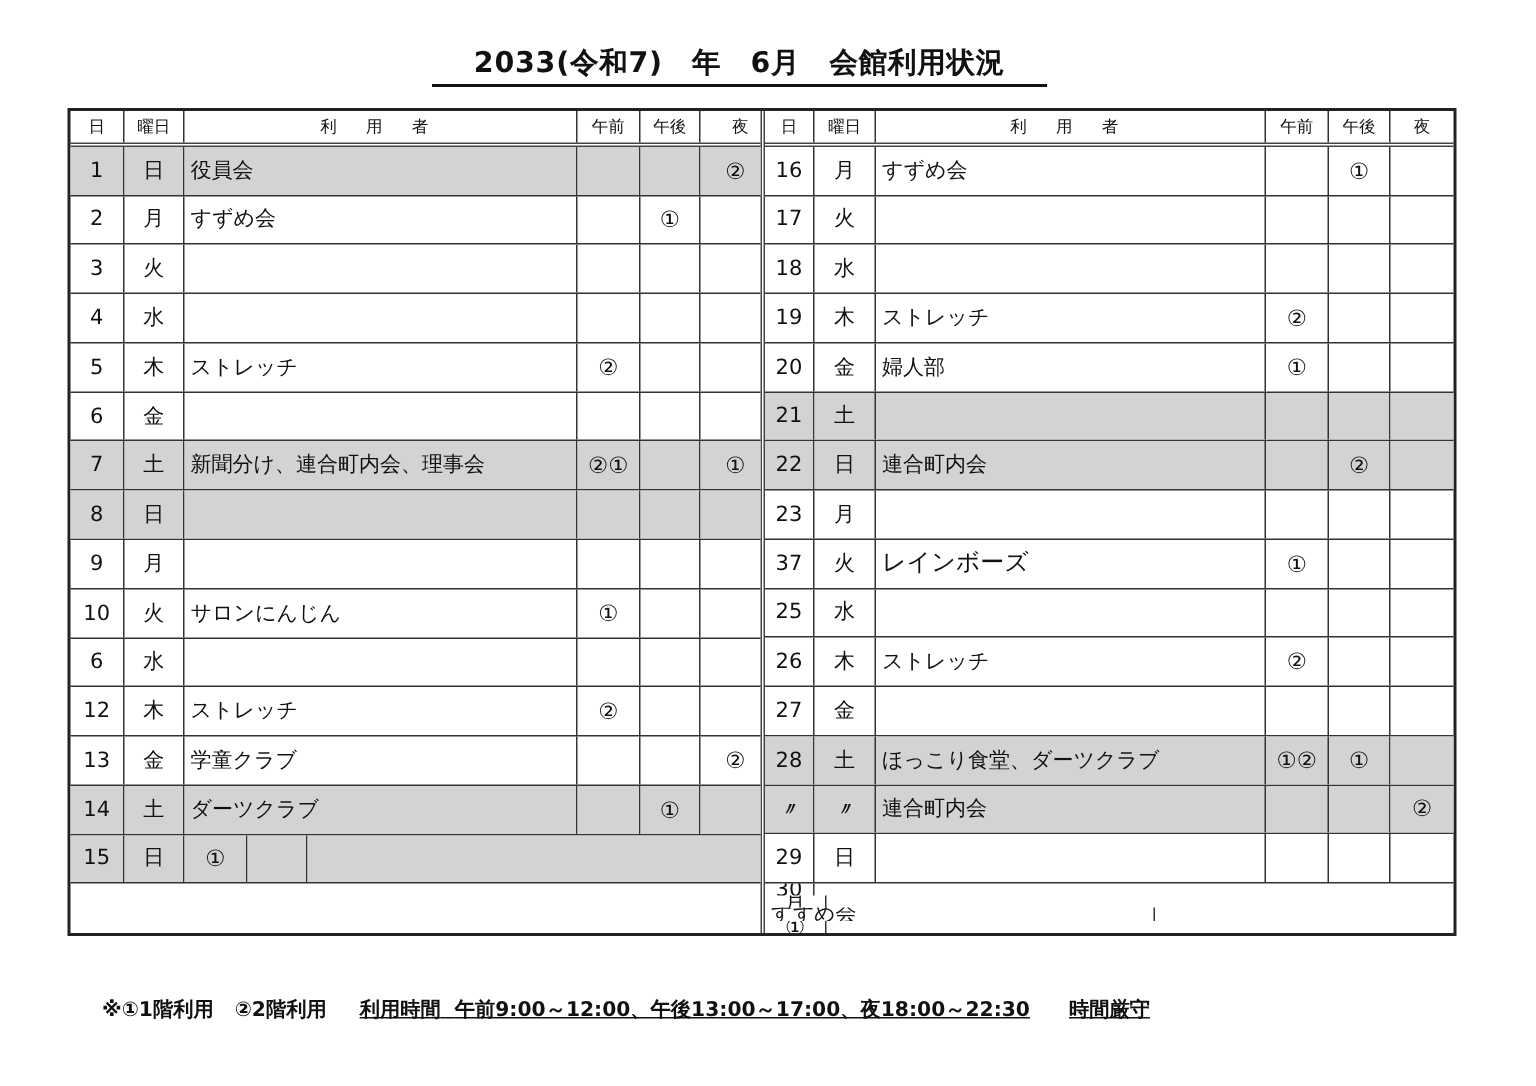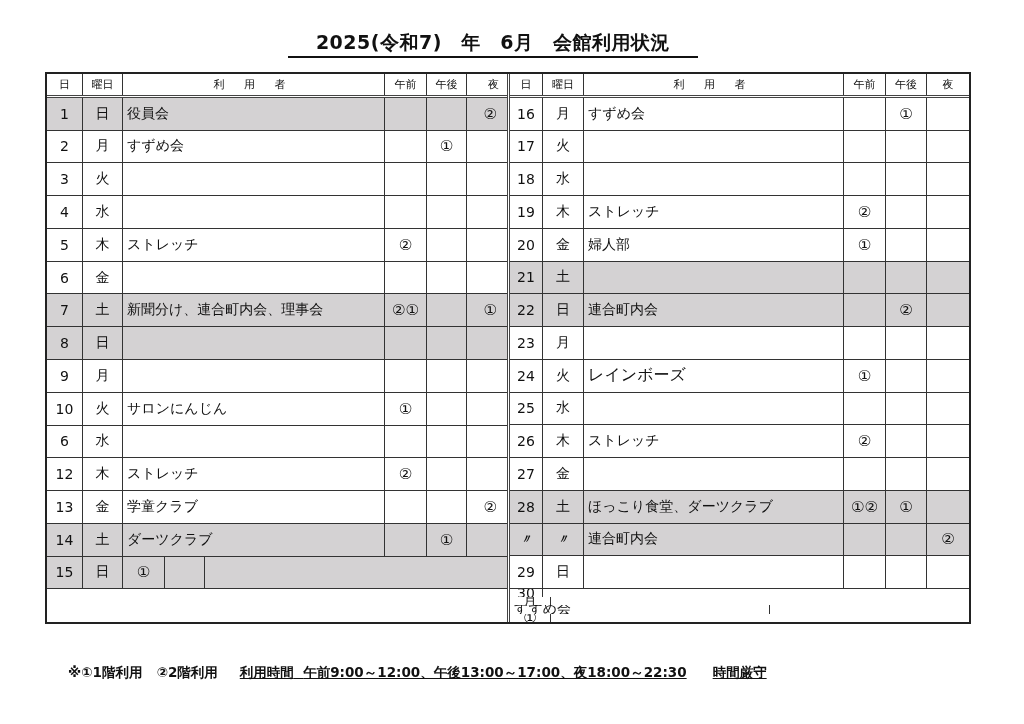--- a/index.html
+++ b/index.html
@@ -37,21 +37,21 @@
   .footer { position:absolute; left:68px; top:640px; font-size:13.5px; font-weight:bold;
             white-space:nowrap;margin-top:24px; }
   .footer .u { text-decoration:underline; }
   .footer .gap1 { display:inline-block; width:14px; }
   .footer .gap2 { display:inline-block; width:22px; }
   .footer .gap3 { display:inline-block; width:26px; }
 </style>
 </head>
 <body>
 
-<div class="title">2025(令和7)　年　6月　会館利用状況</div>
+<div class="title">2033(令和7)　年　6月　会館利用状況</div>
 
 <div class="sheet">
   <div class="half left">
     <div class="row head">
       <div class="c w-day">日</div>
       <div class="c w-dow">曜日</div>
       <div class="c w-user user">利 用 者</div>
       <div class="c w-am">午前</div>
       <div class="c w-pm">午後</div>
       <div class="c w-nt night-r">夜</div>
@@ -228,21 +228,21 @@
           <div class="c w-pm mark">②</div>
           <div class="c w-nt mark"></div>
         </div><div class="row">
           <div class="c w-day">23</div>
           <div class="c w-dow">月</div>
           <div class="c w-user user"></div>
           <div class="c w-am mark"></div>
           <div class="c w-pm mark"></div>
           <div class="c w-nt mark"></div>
         </div><div class="row">
-          <div class="c w-day">24</div>
+          <div class="c w-day">37</div>
           <div class="c w-dow">火</div>
           <div class="c w-user user small">レインボーズ</div>
           <div class="c w-am mark">①</div>
           <div class="c w-pm mark"></div>
           <div class="c w-nt mark"></div>
         </div><div class="row">
           <div class="c w-day">25</div>
           <div class="c w-dow">水</div>
           <div class="c w-user user"></div>
           <div class="c w-am mark"></div>

